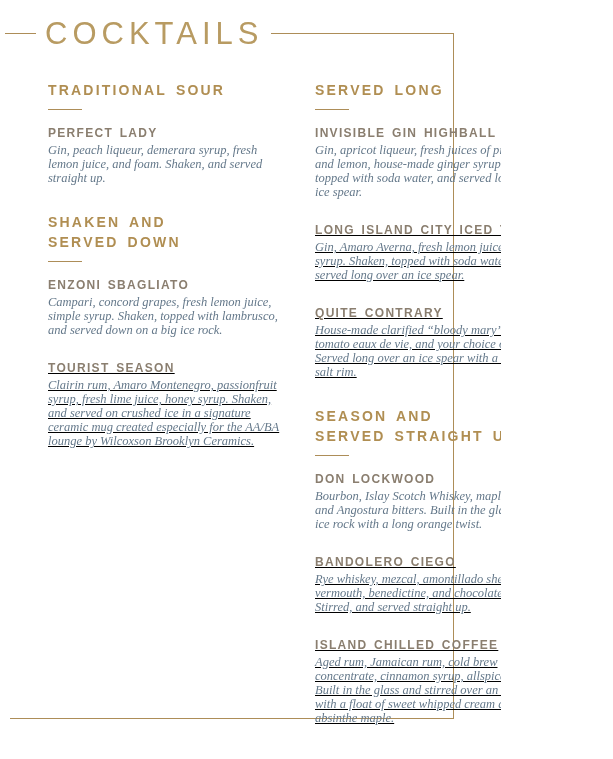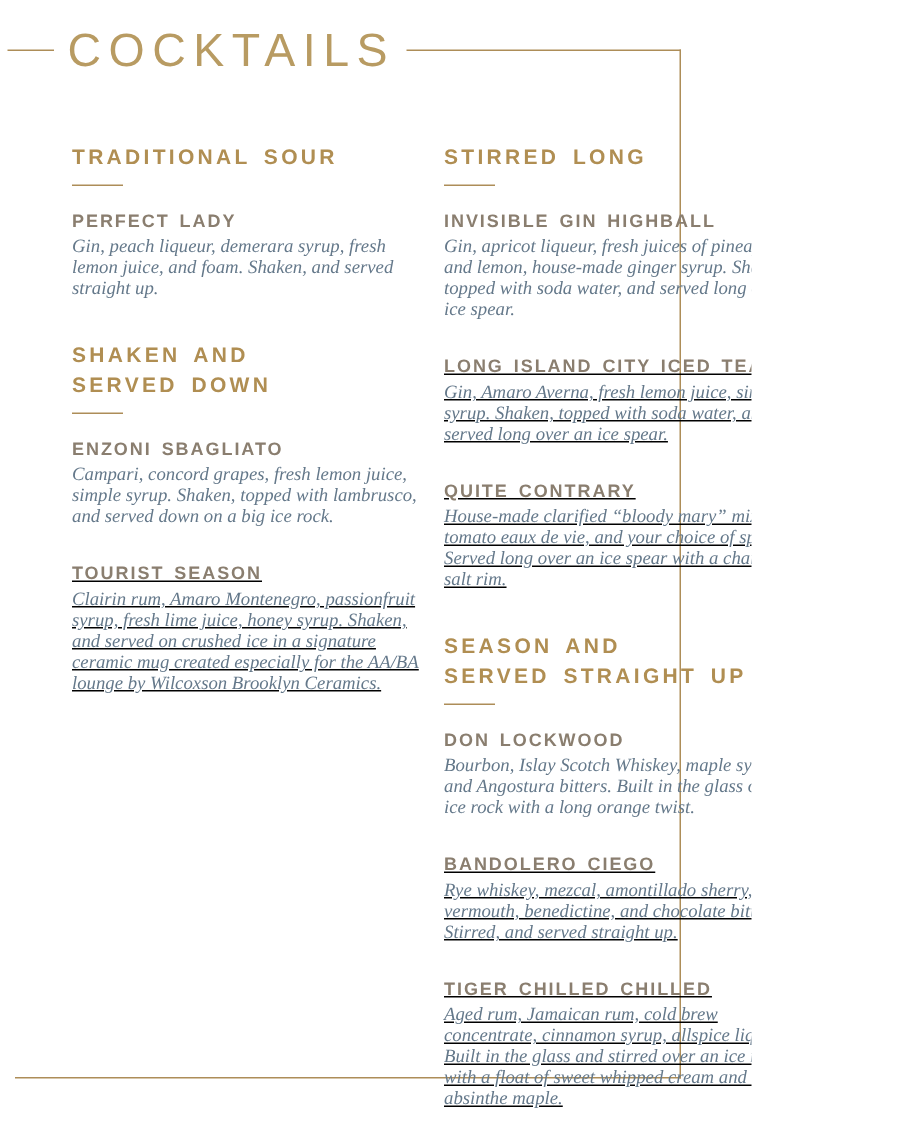--- a/index.html
+++ b/index.html
@@ -62,23 +62,23 @@
     bottom: 40px;
     border-right: 1px solid var(--gold);
     border-bottom: 1px solid var(--gold);
     pointer-events: none;
   }
 
   
   .content {
     position: absolute;
     left: 48px;
-    top: 94px;
+    top: 80px;
     display: flex;
-    gap: 14px;
+    gap: 33px;
   }
   .col-left  { width: 234px; }
   .col-right { width: 243px; }
 
   .menu-section { margin: 0 0 27px; }
   .menu-section:last-child { margin-bottom: 0; }
 
   .sec-heading {
     margin: 0 0 9px;
     font-size: 14px;
@@ -153,21 +153,21 @@
           <h3 class="item-name">TOURIST SEASON</h3>
           <p class="item-desc">Clairin rum, Amaro Montenegro, passionfruit syrup, fresh lime juice, honey syrup. Shaken, and served on crushed ice in a signature ceramic mug created especially for the AA/BA lounge by Wilcoxson Brooklyn Ceramics.</p>
         </div>
       </section>
 
     </div>
 
     <div class="col col-right">
 
       <section class="menu-section">
-        <h2 class="sec-heading">STIRRED LONG</h2>
+        <h2 class="sec-heading">SERVED LONG</h2>
         <div class="rule"></div>
         <div class="item">
           <h3 class="item-name">INVISIBLE GIN HIGHBALL</h3>
           <p class="item-desc">Gin, apricot liqueur, fresh juices of pineapple and lemon, house-made ginger syrup. Shaken, topped with soda water, and served long over an ice spear.</p>
         </div>
         <div class="item">
           <h3 class="item-name">LONG ISLAND CITY ICED TEA</h3>
           <p class="item-desc">Gin, Amaro Averna, fresh lemon juice, simple syrup. Shaken, topped with soda water, and served long over an ice spear.</p>
         </div>
         <div class="item">
@@ -182,21 +182,21 @@
         <div class="rule"></div>
         <div class="item">
           <h3 class="item-name">DON LOCKWOOD</h3>
           <p class="item-desc">Bourbon, Islay Scotch Whiskey, maple syrup, and Angostura bitters. Built in the glass over an ice rock with a long orange twist.</p>
         </div>
         <div class="item">
           <h3 class="item-name">BANDOLERO CIEGO</h3>
           <p class="item-desc">Rye whiskey, mezcal, amontillado sherry, sweet vermouth, benedictine, and chocolate bitters. Stirred, and served straight up.</p>
         </div>
         <div class="item">
-          <h3 class="item-name">TIGER CHILLED CHILLED</h3>
+          <h3 class="item-name">ISLAND CHILLED COFFEE</h3>
           <p class="item-desc">Aged rum, Jamaican rum, cold brew concentrate, cinnamon syrup, allspice liqueur. Built in the glass and stirred over an ice rock with a float of sweet whipped cream and an absinthe maple.</p>
         </div>
       </section>
 
     </div>
 
   </div>
 </div>
 
 </body></html>

